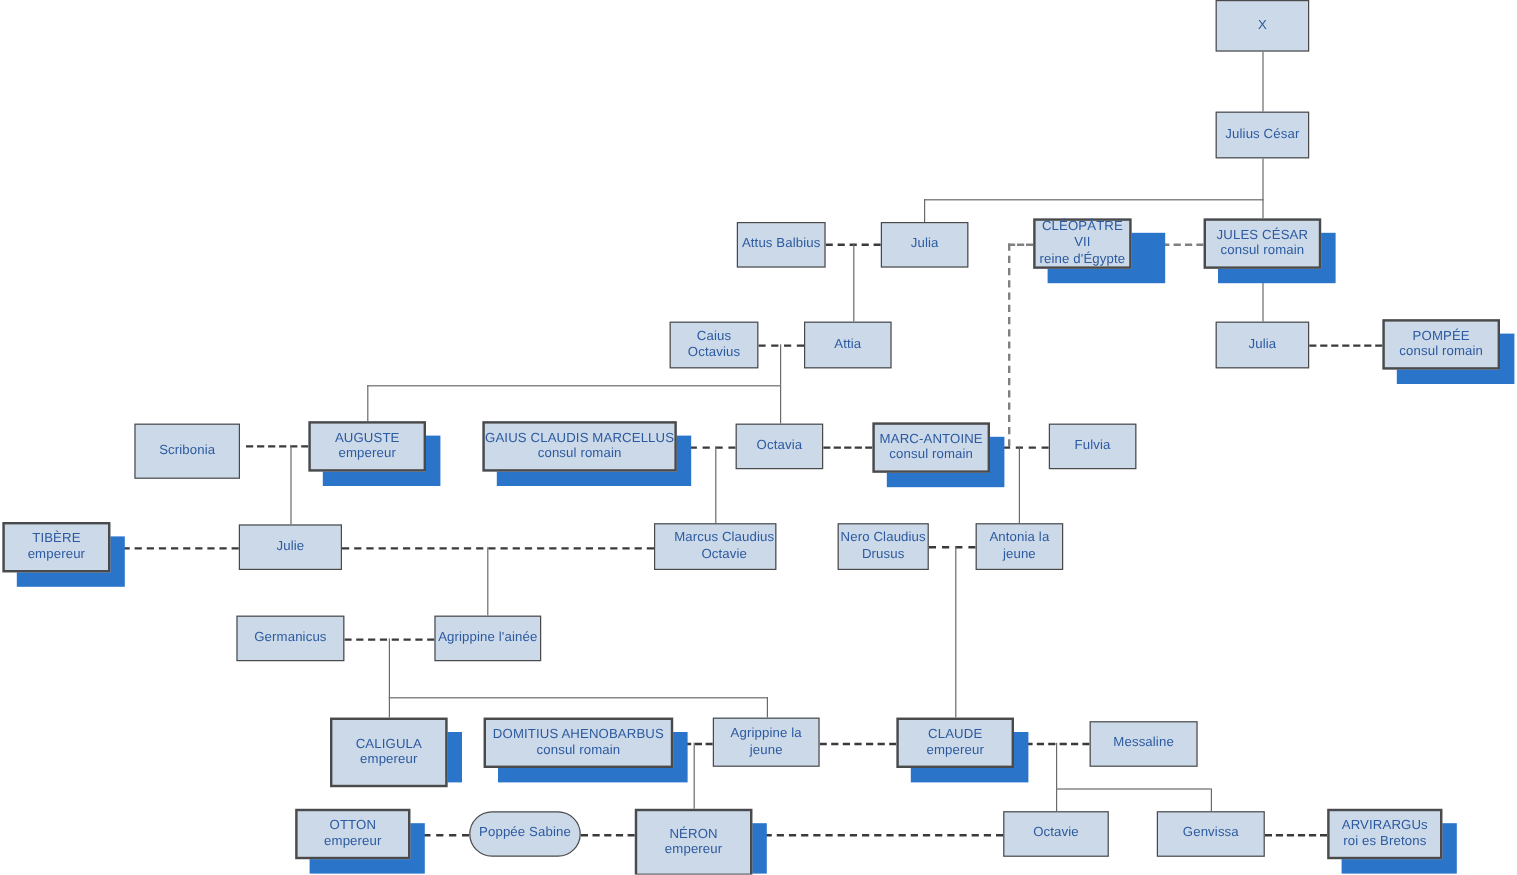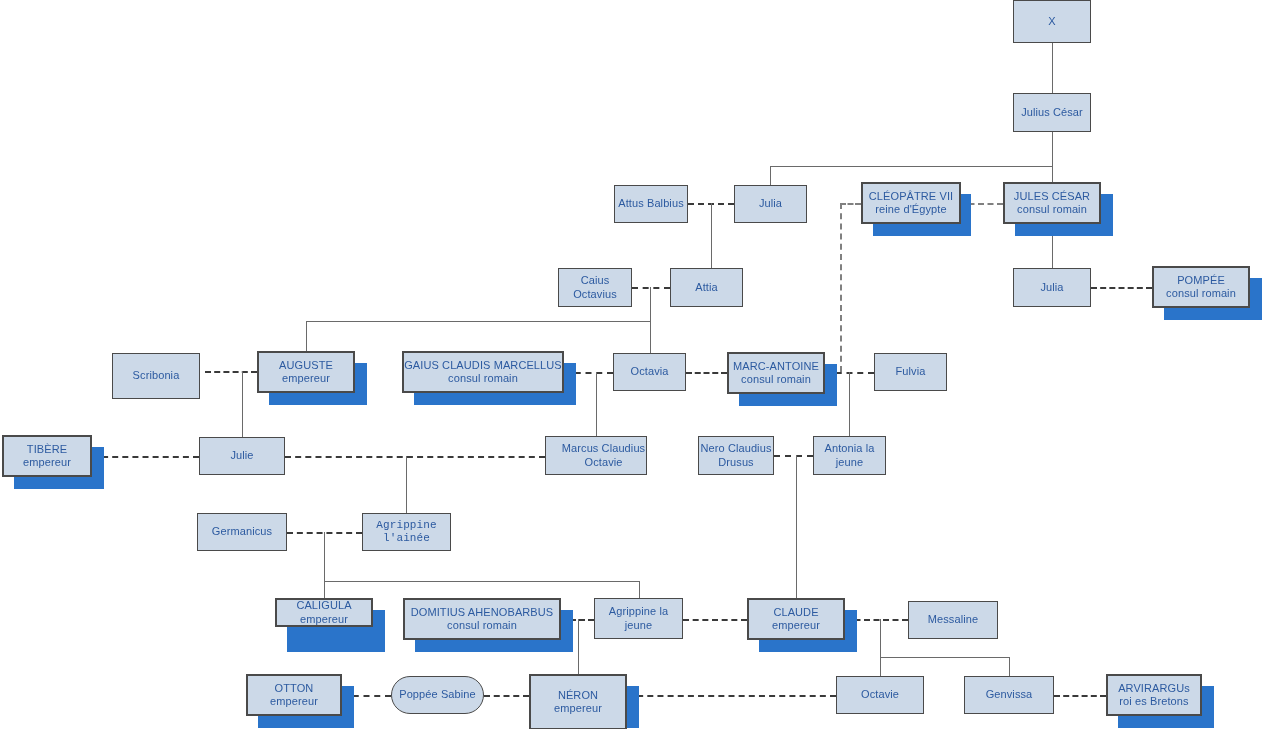--- a/index.html
+++ b/index.html
@@ -167,21 +167,21 @@
       <div class="node empty" style="left: 1013px; top: 93px; width: 78px; height: 39px;">
         <span class="ln1">Julius César</span>
       </div>
       <div class="node empty" style="left: 614px; top: 185px; width: 74px; height: 38px;">
         <span class="ln1">Attus Balbius</span>
       </div>
       <div class="node empty" style="left: 734px; top: 185px; width: 73px; height: 38px;">
         <span class="ln1">Julia</span>
       </div>
       <div class="shadow" style="left: 873px; top: 194px; width: 98px; height: 42px;"></div>
-      <div class="node key" style="left: 861px; top: 182px; width: 100px; height: 42px;">
+      <div class="node key" style="left: 861px; top: 182px; width: 82px; height: 42px;">
         <span class="ln1">CLÉOPÂTRE VII</span>
         <span class="ln2">reine d'Égypte</span>
       </div>
       <div class="shadow" style="left: 1015px; top: 194px; width: 98px; height: 42px;"></div>
       <div class="node key" style="left: 1003px; top: 182px; width: 98px; height: 42px;">
         <span class="ln1">JULES CÉSAR</span>
         <span class="ln2">consul romain</span>
       </div>
       <div class="node" style="left: 558px; top: 268px; width: 74px; height: 39px;">
         <span class="ln1">Caius</span>
@@ -238,25 +238,25 @@
         <span class="ln1">Nero Claudius</span>
         <span class="ln2">Drusus</span>
       </div>
       <div class="node" style="left: 813px; top: 436px; width: 73px; height: 39px;">
         <span class="ln1">Antonia la</span>
         <span class="ln2">jeune</span>
       </div>
       <div class="node empty" style="left: 197px; top: 513px; width: 90px; height: 38px;">
         <span class="ln1">Germanicus</span>
       </div>
-      <div class="node empty" style="left: 362px; top: 513px; width: 89px; height: 38px; font-family: Liberation Mono, monospace;">
+      <div class="node empty" style="left: 362px; top: 513px; width: 89px; height: 38px;">
         <span class="ln1">Agrippine l'ainée</span>
       </div>
       <div class="shadow" style="left: 287px; top: 610px; width: 98px; height: 42px;"></div>
-      <div class="node key" style="left: 275px; top: 598px; width: 98px; height: 29px;">
+      <div class="node key" style="left: 275px; top: 598px; width: 98px; height: 58px;">
         <span class="ln1">CALIGULA</span>
         <span class="ln2">empereur</span>
       </div>
       <div class="shadow" style="left: 415px; top: 610px; width: 158px; height: 42px;"></div>
       <div class="node key" style="left: 403px; top: 598px; width: 158px; height: 42px;">
         <span class="ln1">DOMITIUS AHENOBARBUS</span>
         <span class="ln2">consul romain</span>
       </div>
       <div class="node" style="left: 594px; top: 598px; width: 89px; height: 41px;">
         <span class="ln1">Agrippine la</span>

